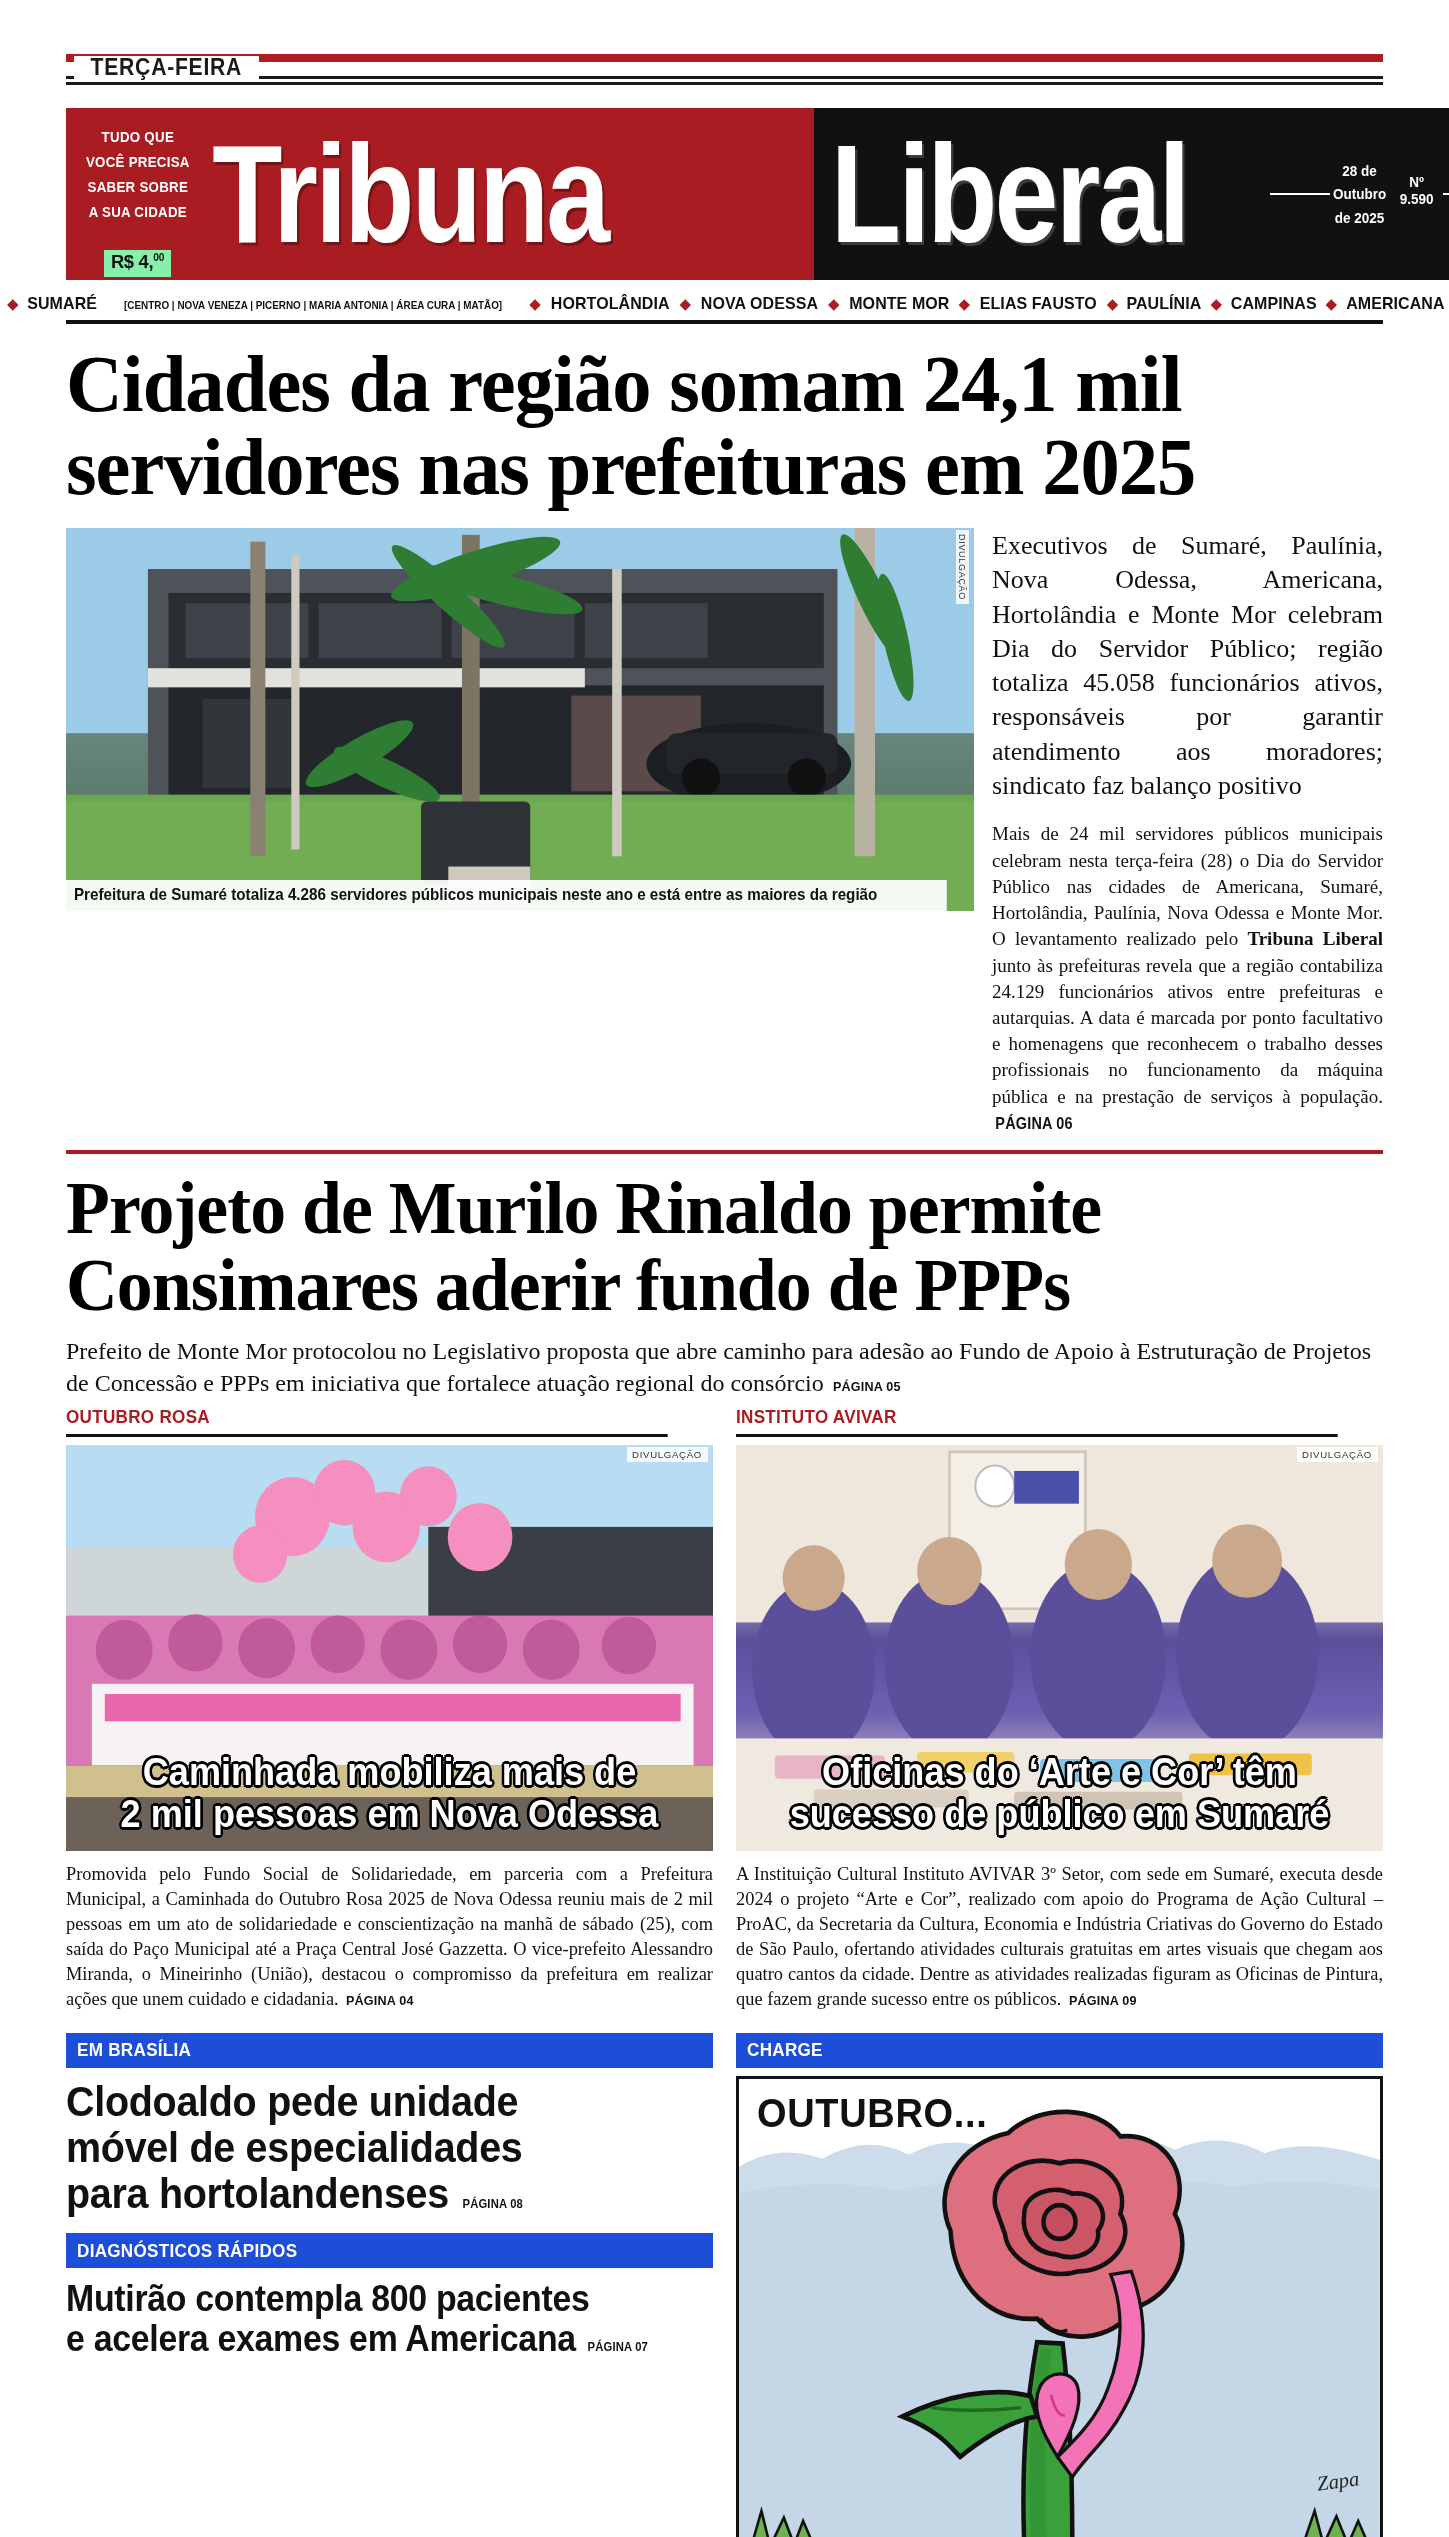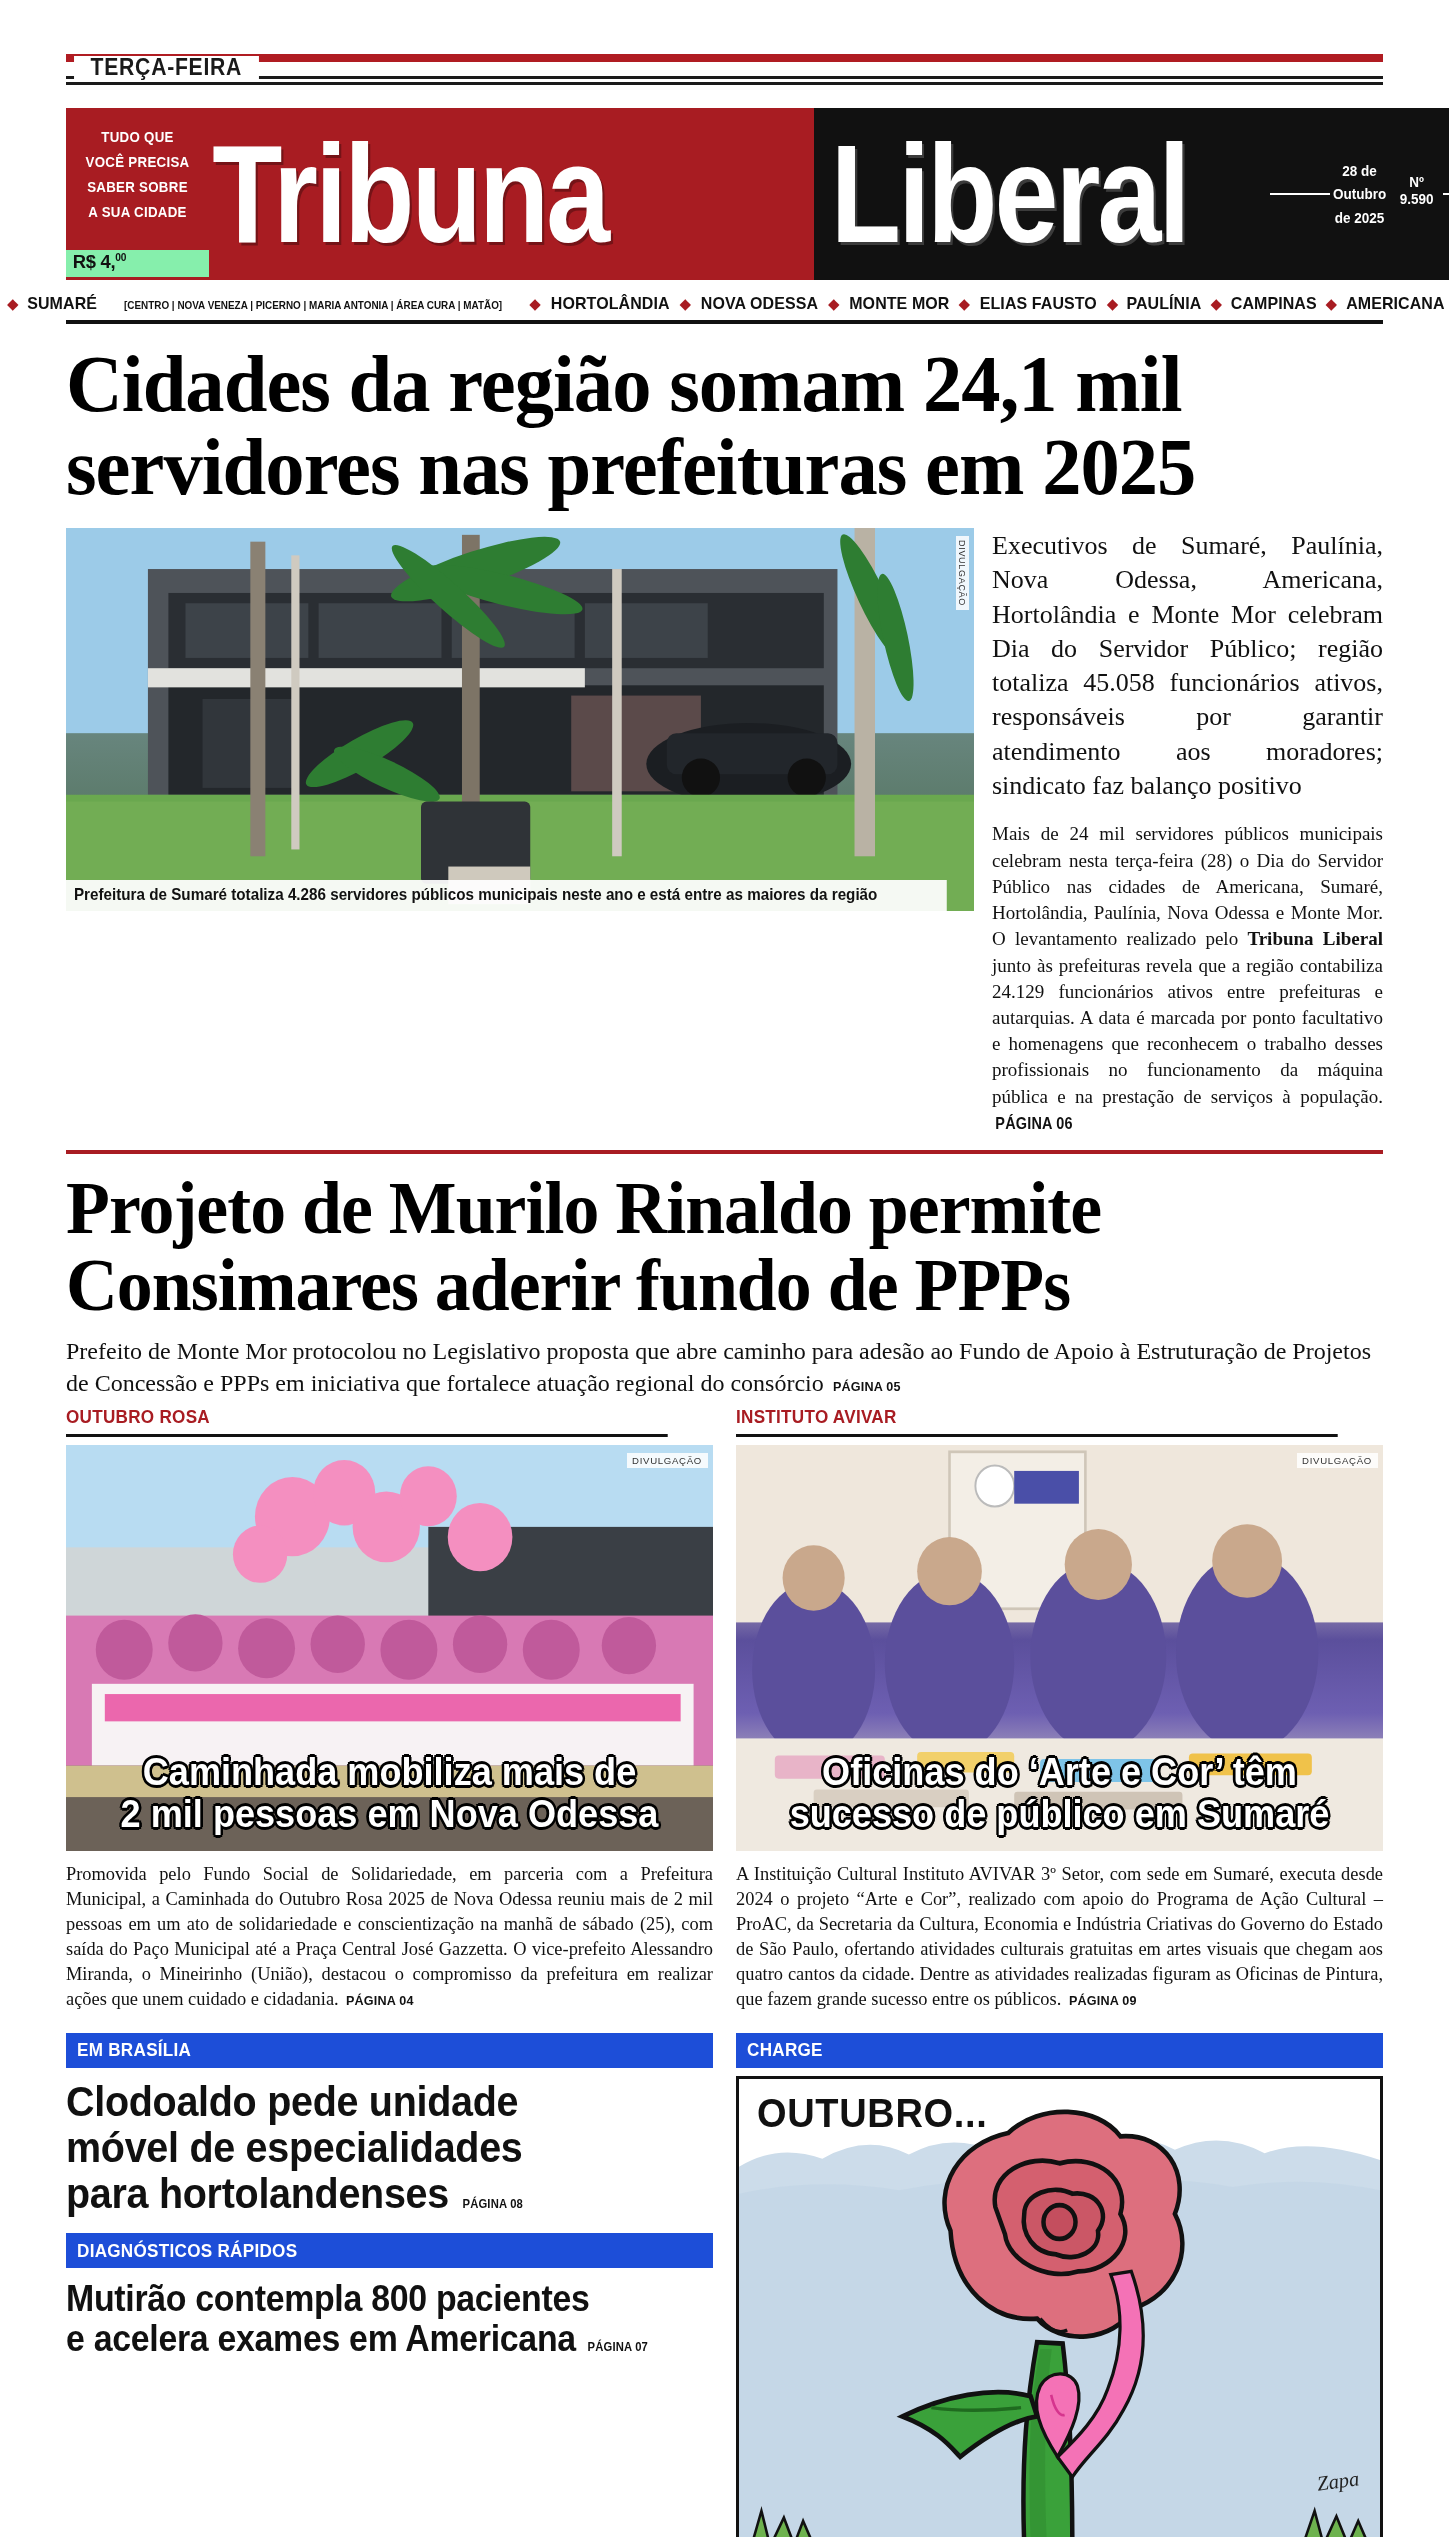--- a/index.html
+++ b/index.html
@@ -56,20 +56,21 @@
     background: #a81c22;
     flex: 0 0 748px;
     display: flex;
     align-items: stretch;
     position: relative;
   }
   .mh-tagline {
     flex: 0 0 143px;
     display: flex;
     flex-direction: column;
+    align-items: center;
     justify-content: center;
     padding: 18px 0 13.7px;
   }
   .mh-tagline .tl-rule { width: 90px; height: 2.7px; background: #fff; }
   .mh-tagline .tl-lines {
     margin: 9.6px 0;
     text-align: center;
     font-family: "Liberation Sans", sans-serif;
     font-weight: 700;
     font-size: 14.3px;
@@ -210,21 +211,21 @@
     color: #000;
     transform: scaleX(0.97);
     transform-origin: left top;
   }
 
   
   .lead-block { display: flex; margin-top: 18px; gap: 18px; }
   .lead-photo-wrap { flex: 0 0 908px; position: relative; }
   .photo-credit {
     position: absolute;
-    top: 8px; right: 5.5px;
+    top: 2px; right: 5.5px;
     writing-mode: vertical-rl;
     background: rgba(255,255,255,0.85);
     color: #333;
     font-family: "Liberation Sans", sans-serif;
     font-size: 9px;
     letter-spacing: 0.7px;
     padding: 4.1px 1.4px;
     z-index: 4;
   }
   .photo-credit.horiz {

